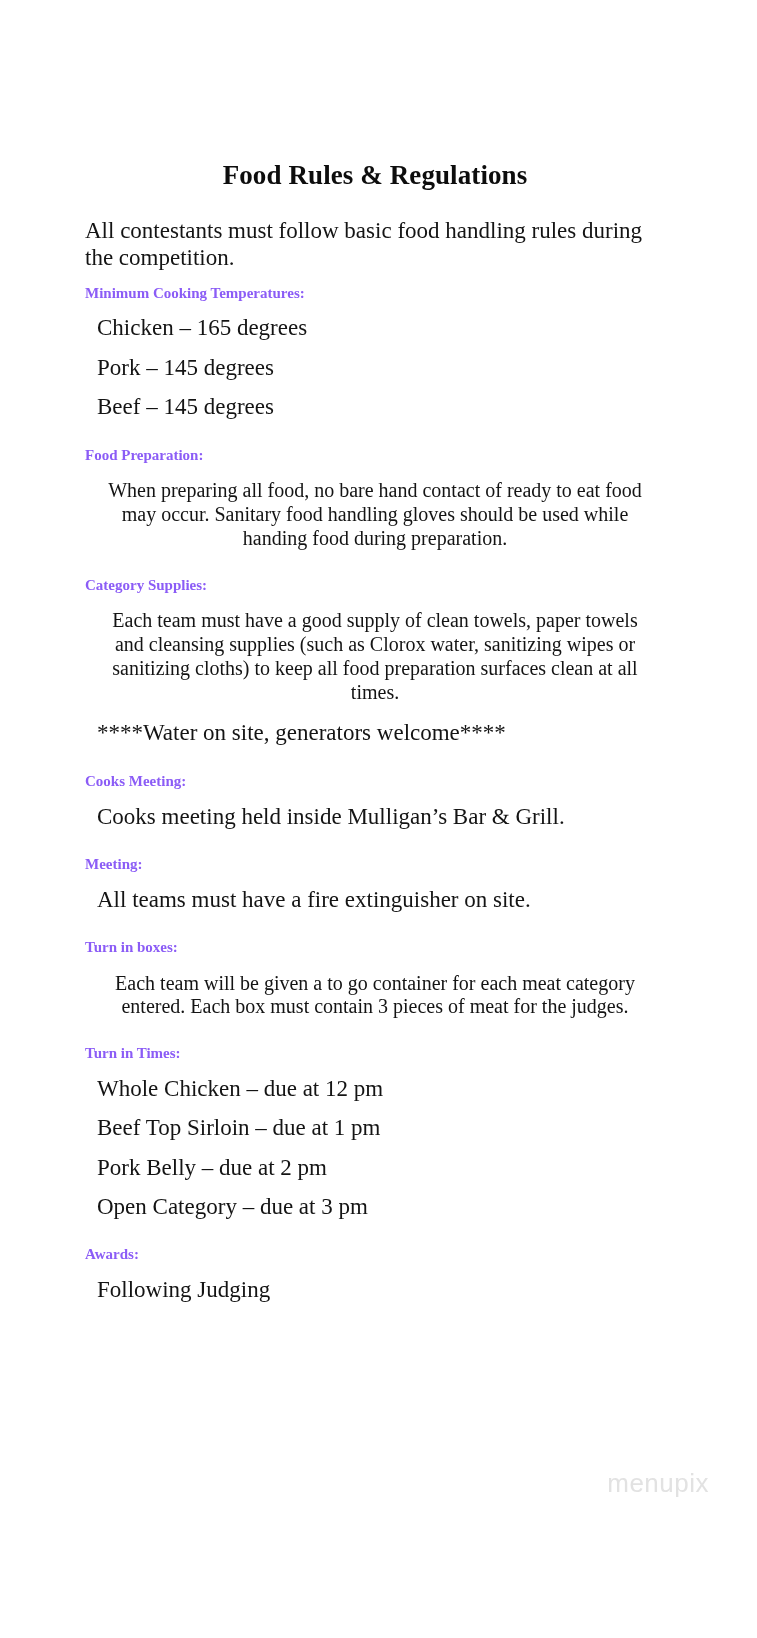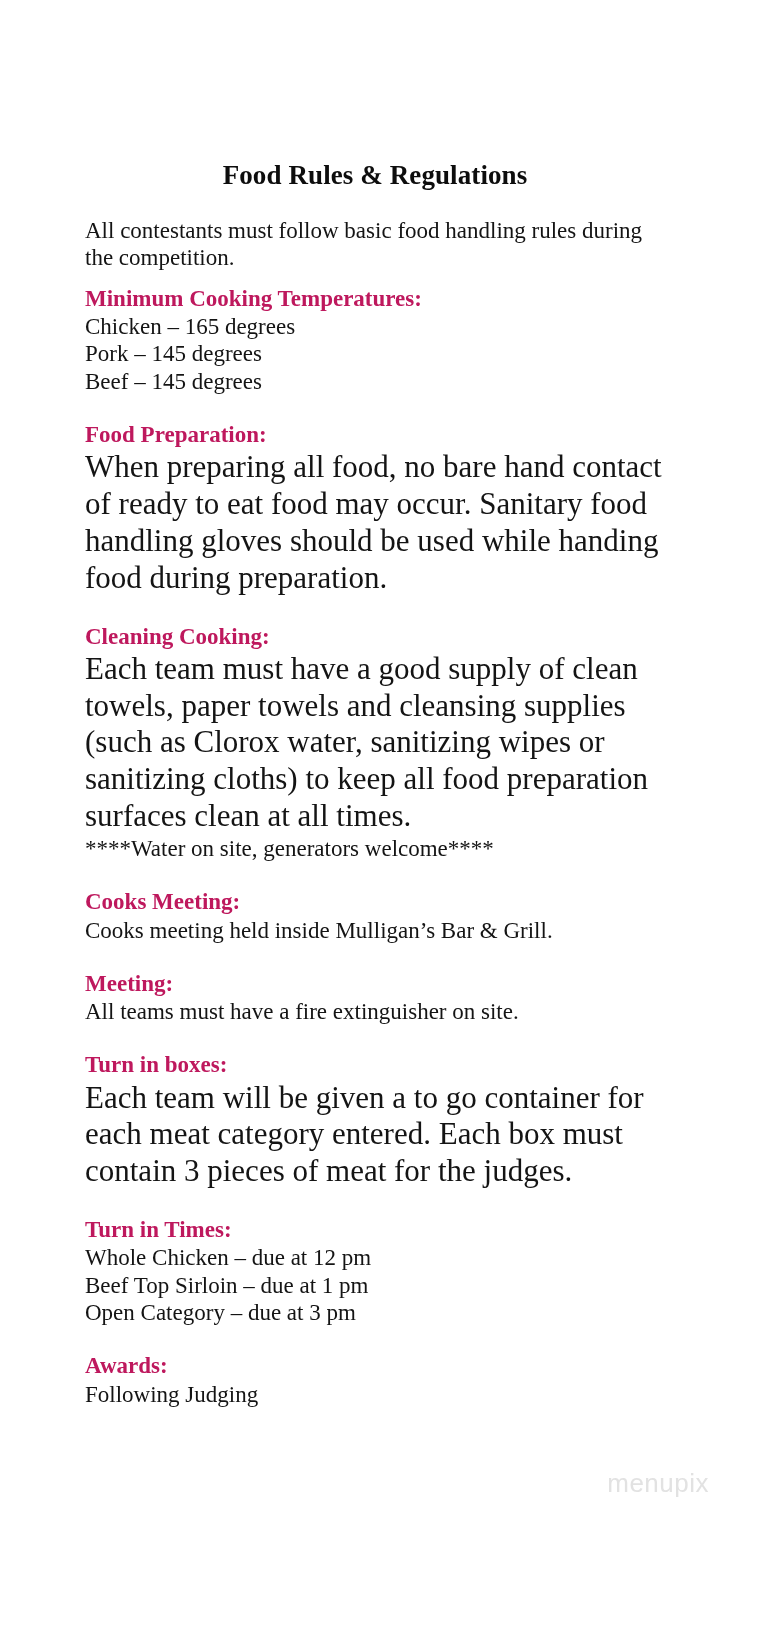--- a/index.html
+++ b/index.html
@@ -40,36 +40,36 @@
     color: #0d0d0d;
   }
   .section {
     margin: 0 0 26px 0;
   }
   .section:last-child {
     margin-bottom: 0;
   }
   .sec-heading {
     font-weight: bold;
-    font-size: 23px;
+    font-size: 15px;
     line-height: 1.18;
     margin: 0 0 1px 0;
-    color: #be185d;
+    color: #8b5cf6;
   }
   .para {
-    font-size: 31px;
+    font-size: 20px;
     line-height: 1.19;
-    margin: 0;
+    margin: 15px;
     color: #141414;
-    text-align: left;
+    text-align: center;
   }
   .line {
     font-size: 23px;
     line-height: 1.19;
-    margin: 0;
+    margin: 12px;
     color: #141414;
     white-space: pre-wrap;
   }
   .intro {
     font-size: 23px;
     line-height: 1.19;
     margin: 0 0 13px 0;
     color: #141414;
   }
   sup.ord {
@@ -106,21 +106,21 @@
       <div class="line">Pork – 145 degrees</div>
       <div class="line">Beef – 145 degrees</div>
     </div>
 
     <div class="section">
       <div class="sec-heading">Food Preparation:</div>
       <p class="para">When preparing all food, no bare hand contact of ready to eat food may occur.  Sanitary food handling gloves should be used while handing food during preparation.</p>
     </div>
 
     <div class="section">
-      <div class="sec-heading">Cleaning Cooking:</div>
+      <div class="sec-heading">Category Supplies:</div>
       <p class="para">Each team must have a good supply of clean towels, paper towels and cleansing supplies (such as Clorox water, sanitizing wipes or sanitizing cloths) to keep all food preparation surfaces clean at all times.</p>
       <div class="line">****Water on site, generators welcome****</div>
     </div>
 
     <div class="section">
       <div class="sec-heading">Cooks Meeting:</div>
       <div class="line">Cooks meeting held inside Mulligan’s Bar &amp; Grill.</div>
     </div>
 
     <div class="section">
@@ -130,20 +130,21 @@
 
     <div class="section">
       <div class="sec-heading">Turn in boxes:</div>
       <p class="para">Each team will be given a to go container for each meat category entered.  Each box must contain 3 pieces of meat for the judges.</p>
     </div>
 
     <div class="section">
       <div class="sec-heading">Turn in Times:</div>
       <div class="line">Whole Chicken – due at 12 pm</div>
       <div class="line">Beef Top Sirloin – due at 1 pm</div>
+      <div class="line">Pork Belly – due at 2 pm</div>
       <div class="line">Open Category – due at 3 pm</div>
     </div>
 
     <div class="section">
       <div class="sec-heading">Awards:</div>
       <div class="line">Following Judging</div>
     </div>
 
   </div>
 

